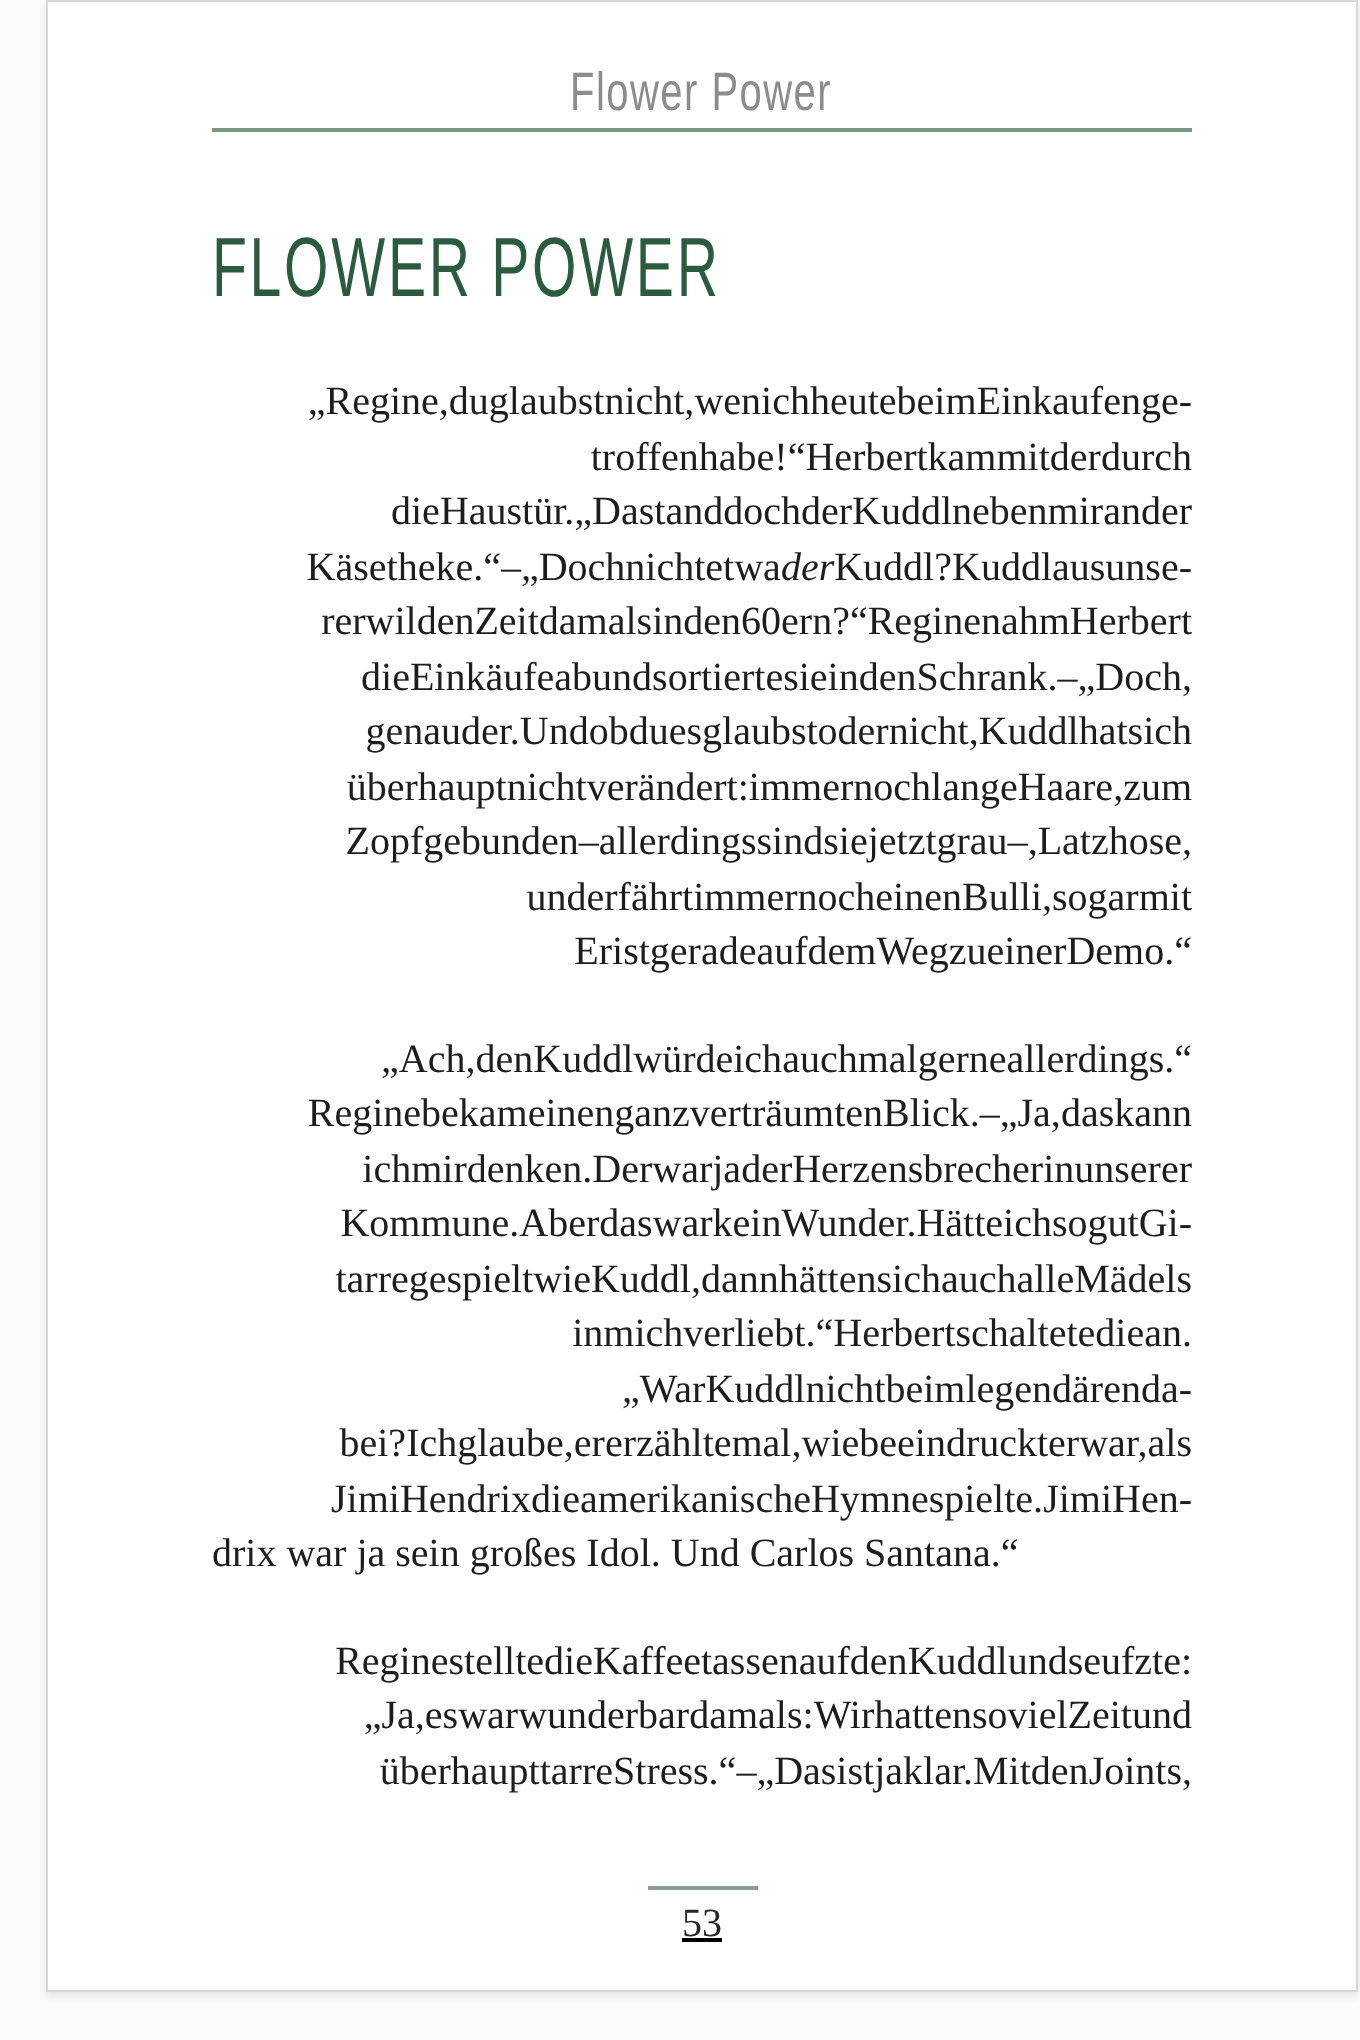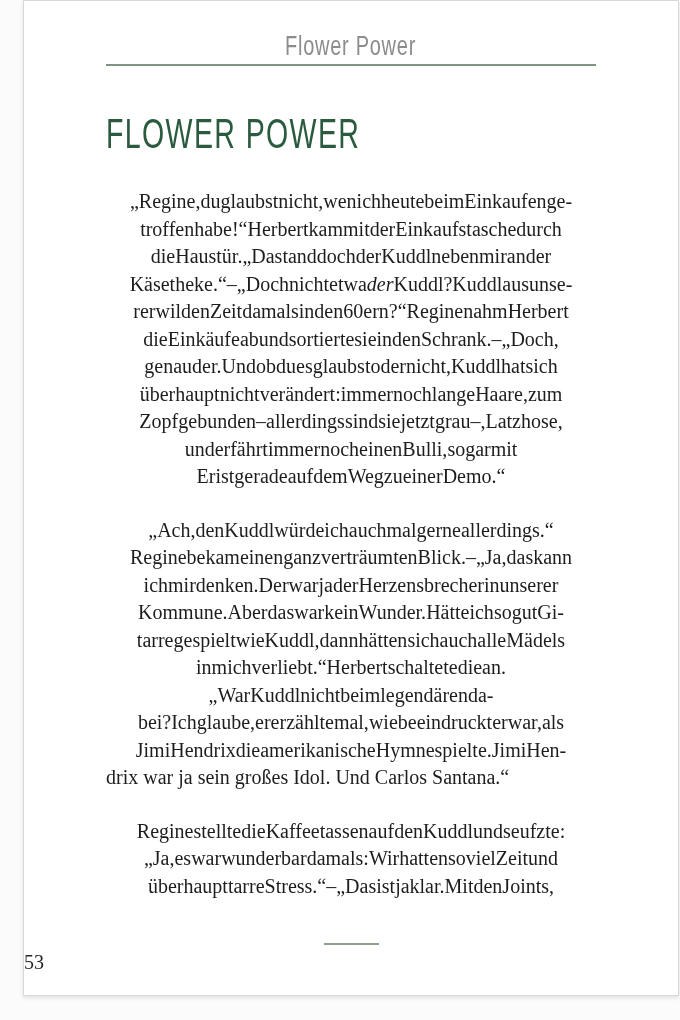--- a/index.html
+++ b/index.html
@@ -78,27 +78,28 @@
   }
   .para { margin: 0 0 26px 0; }
   .para:last-child { margin-bottom: 0; }
   .line {
     height: 27.5px;
     line-height: 27.5px;
     white-space: nowrap;
   }
   .line.j {
     display: flex;
-    justify-content: center;
+    justify-content: flex-end;
   }
   .it { font-style: italic; }
   
   .footer {
     margin-top: 43px;
-    text-align: left;
+    text-align: center;
+    text-decoration: underline;
   }
   .footer-rule {
     width: 55px;
     height: 2px;
     margin: 0 auto;
     background: #8ba08d;
   }
   .page-number {
     margin-top: 5px;
     font-size: 20px;
@@ -135,21 +136,20 @@
             <span>Einkaufen</span>
             <span>ge-</span>
           </div>
           <div class="line j">
             <span>troffen</span>
             <span>habe!“</span>
             <span>Herbert</span>
             <span>kam</span>
             <span>mit</span>
             <span>der</span>
-            <span>Einkaufstasche</span>
             <span>durch</span>
           </div>
           <div class="line j">
             <span>die</span>
             <span>Haustür.</span>
             <span>„Da</span>
             <span>stand</span>
             <span>doch</span>
             <span>der</span>
             <span>Kuddl</span>

